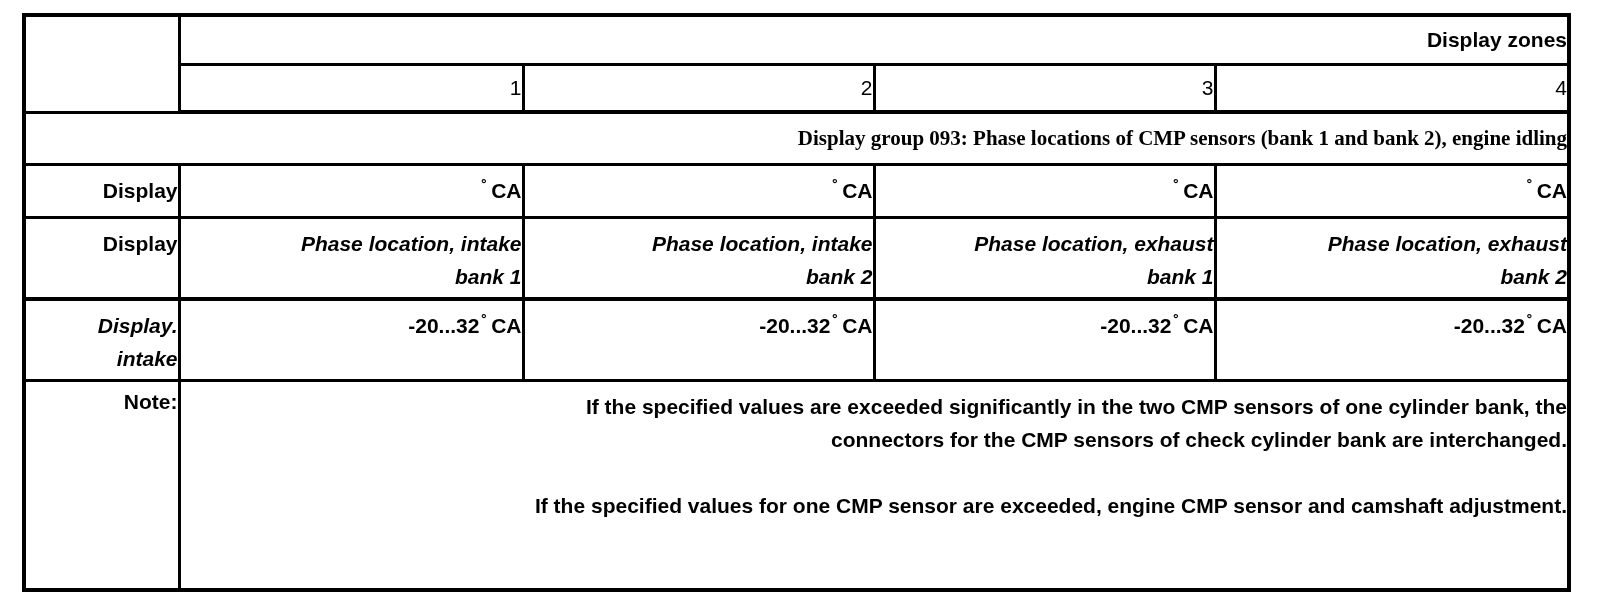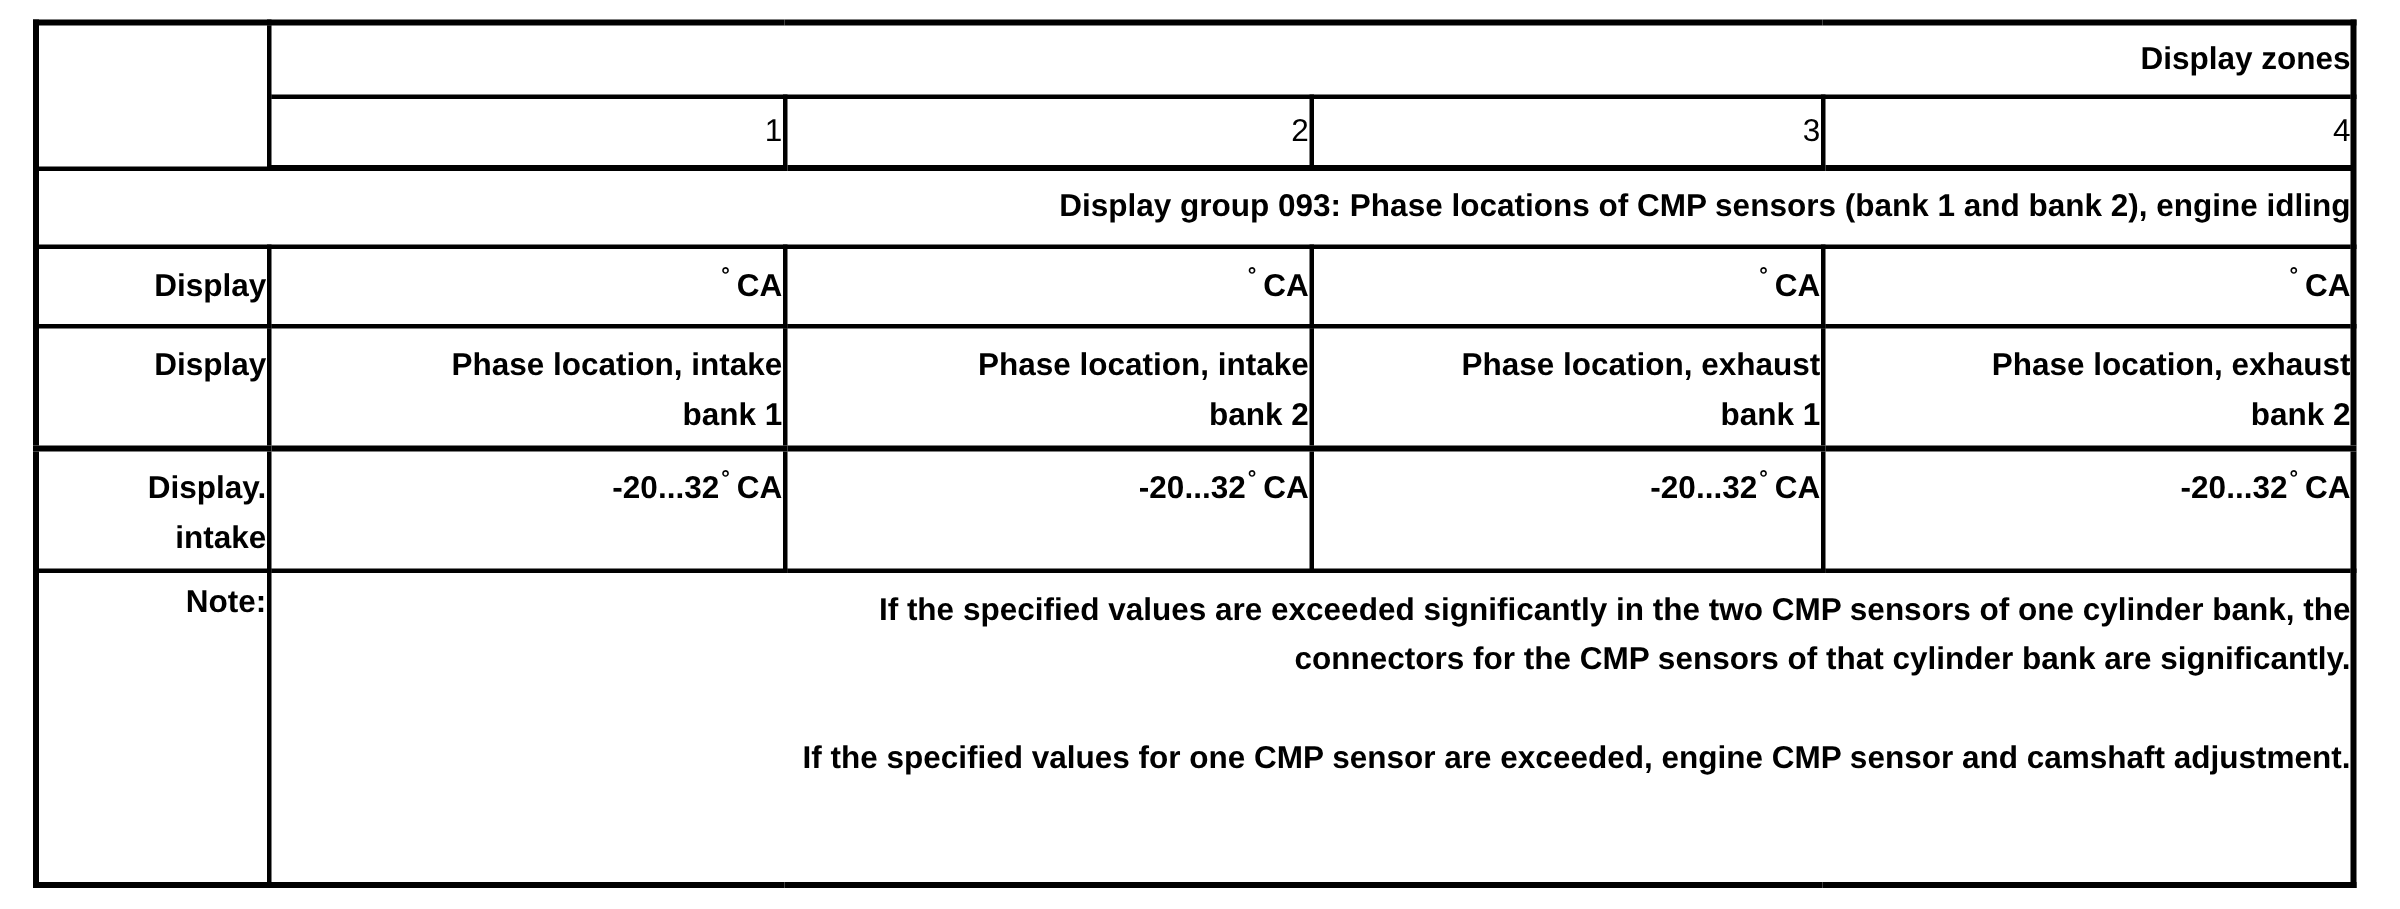--- a/index.html
+++ b/index.html
@@ -23,21 +23,21 @@
     padding: 0;
     font-size: 21px;
     font-weight: bold;
     text-align: right;
     vertical-align: middle;
     overflow: hidden;
   }
   
   tr.r-zones  { height: 49px; }
   tr.r-nums   { height: 48px; }
-  tr.r-group  { height: 52px; }
+  tr.r-group  { height: 52px; font-family: Liberation Serif, serif; }
   tr.r-unit   { height: 53px; }
   tr.r-desc   { height: 82px; }
   tr.r-spec   { height: 81px; }
   tr.r-note   { height: 210px; }
 
   
   tr.r-nums td, td.corner-cell { border-bottom-width: 4px; }
   
   tr.r-spec td { border-top-width: 4px; }
 
@@ -63,21 +63,21 @@
   td.note-text-cell {
     text-align: left;
     padding-left: 12px;
     padding-right: 10px;
   }
   .note-line {
     line-height: 33px;
     min-height: 33px;
     white-space: nowrap;
   }
-  .cell-line { display: block; line-height: 33px; }
+  .cell-line { display: block; line-height: 33px; font-style: italic; }
 
   .deg {
     display: inline-block;
     font-size: 0.68em;
     position: relative;
     top: -0.6em;
     margin: 0 0.32em 0 0.1em;
   }
 </style>
 </head>
@@ -145,19 +145,19 @@
     <td><span>-20...32</span><span class="deg">°</span><span>CA</span></td>
     <td><span>-20...32</span><span class="deg">°</span><span>CA</span></td>
     <td><span>-20...32</span><span class="deg">°</span><span>CA</span></td>
     <td><span>-20...32</span><span class="deg">°</span><span>CA</span></td>
   </tr>
 
   <tr class="r-note">
     <td>Note:</td>
     <td class="note-text-cell" colspan="4">
       <div class="note-line">If the specified values are exceeded significantly in the two CMP sensors of one cylinder bank, the</div>
-      <div class="note-line">connectors for the CMP sensors of that cylinder bank are significantly.</div>
+      <div class="note-line">connectors for the CMP sensors of check cylinder bank are interchanged.</div>
       <div class="note-line"></div>
       <div class="note-line">If the specified values for one CMP sensor are exceeded, engine CMP sensor and camshaft adjustment.</div>
     </td>
   </tr>
 </tbody>
   </table>
 
 </body></html>

